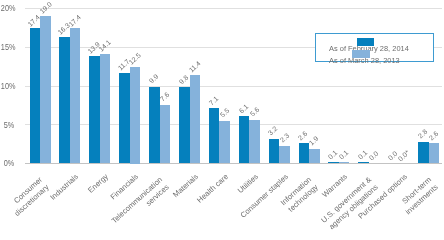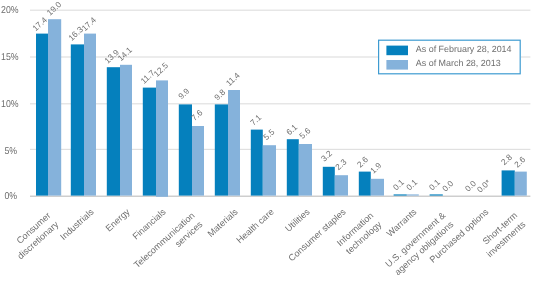--- a/index.html
+++ b/index.html
@@ -7,21 +7,21 @@
   #chart{position:absolute;left:0;top:0;width:444px;height:236px;}
   .gridline{position:absolute;height:1px;background:#e0e0e0;}
   .baseline{position:absolute;height:1px;background:#c3c3c3;}
   .ytick{position:absolute;font-size:8.3px;color:#6b6b6b;text-align:right;line-height:8px;transform:scaleX(0.88);transform-origin:100% 50%;}
   .bar{position:absolute;}
   .vlabel{position:absolute;font-size:6.9px;color:#6e6e6e;white-space:nowrap;
           transform-origin:50% 50%;transform:rotate(-43deg);}
   .xlabel{position:absolute;font-size:7.6px;color:#6e6e6e;white-space:nowrap;
           transform-origin:100% 0%;transform:rotate(-42deg);text-align:right;line-height:10.4px;}
   #legend{position:absolute;border:1px solid #3e9bd1;background:#fff;box-sizing:border-box;}
-  .lgrow{position:absolute;display:flex;align-items:center;}
+  .lgrow{position:absolute;display:flex;align-items:center;flex-direction:column;}
   .lgsw{width:17.5px;height:8px;}
   .lgtx{font-size:7.45px;color:#6e6e6e;margin-left:7px;line-height:8px;white-space:nowrap;position:relative;top:-0.6px;}
 </style>
 </head>
 <body>
 
 <div id="chart">
     <div class="gridline" style="left: 25px; width: 417px; top: 8px;"></div>
     <div class="ytick" style="left: -0.8px; width: 15.3px; top: 4.1px;">20%</div>
     <div class="gridline" style="left: 25px; width: 417px; top: 46.8px;"></div>

